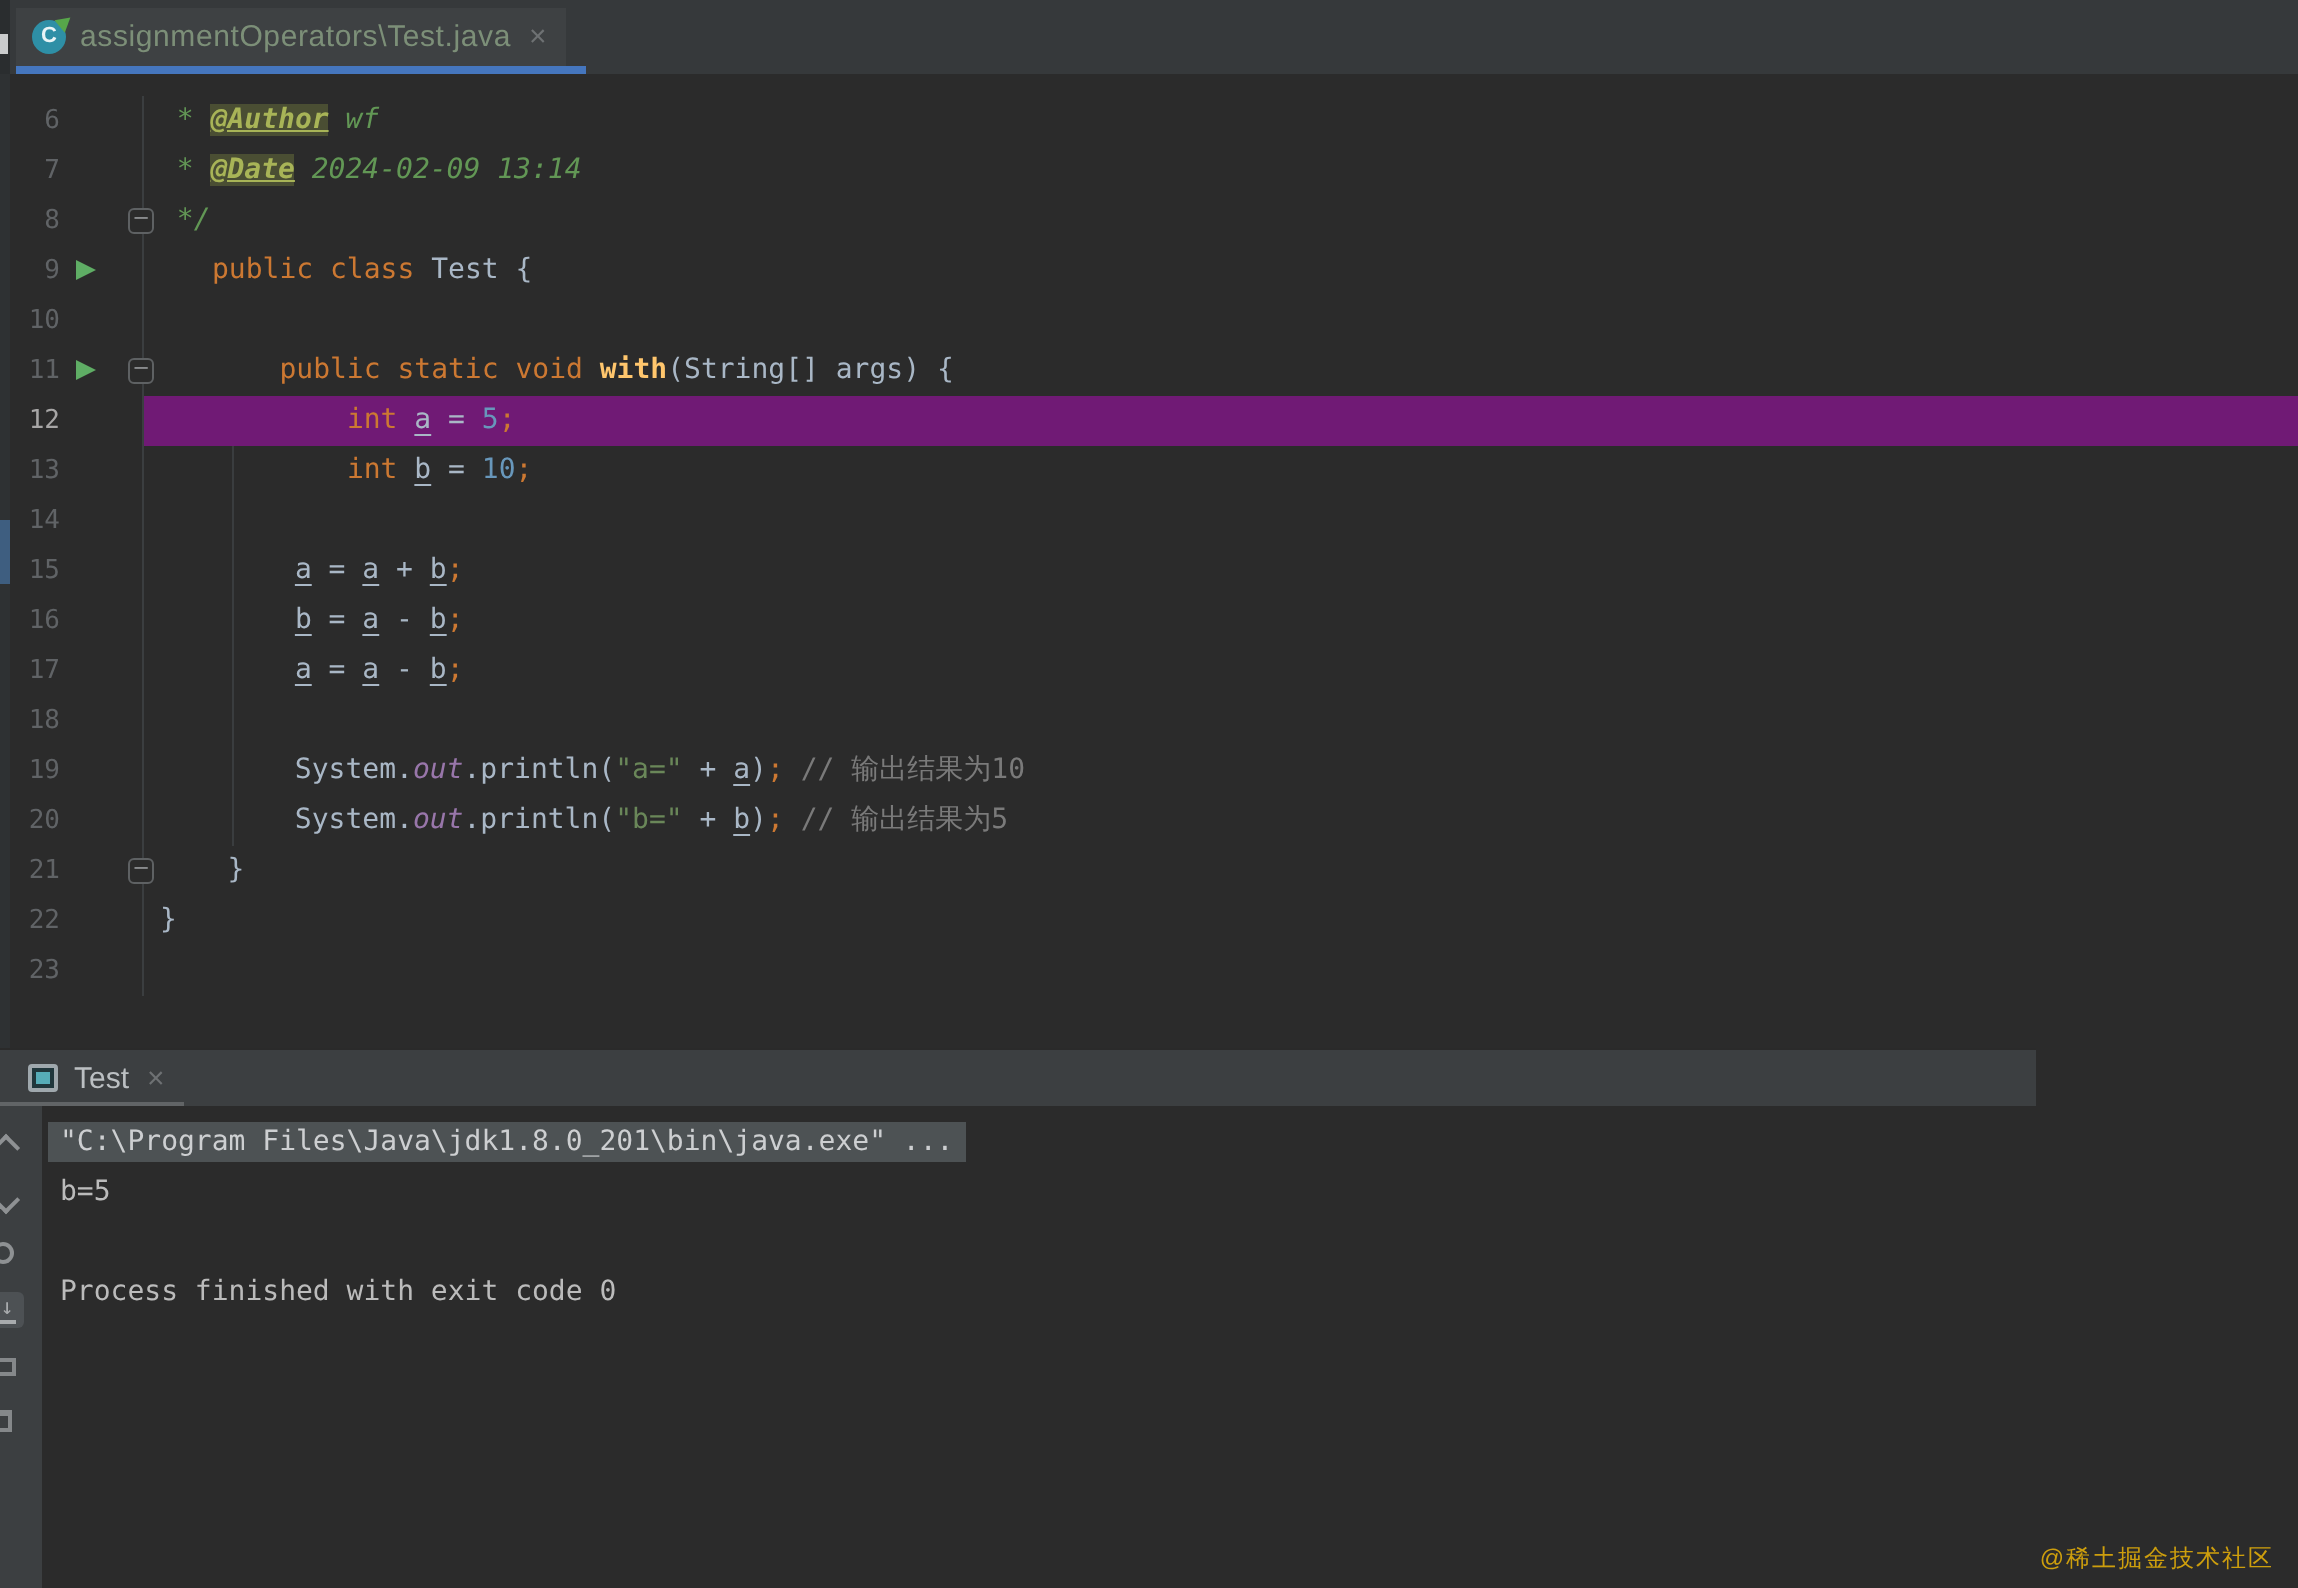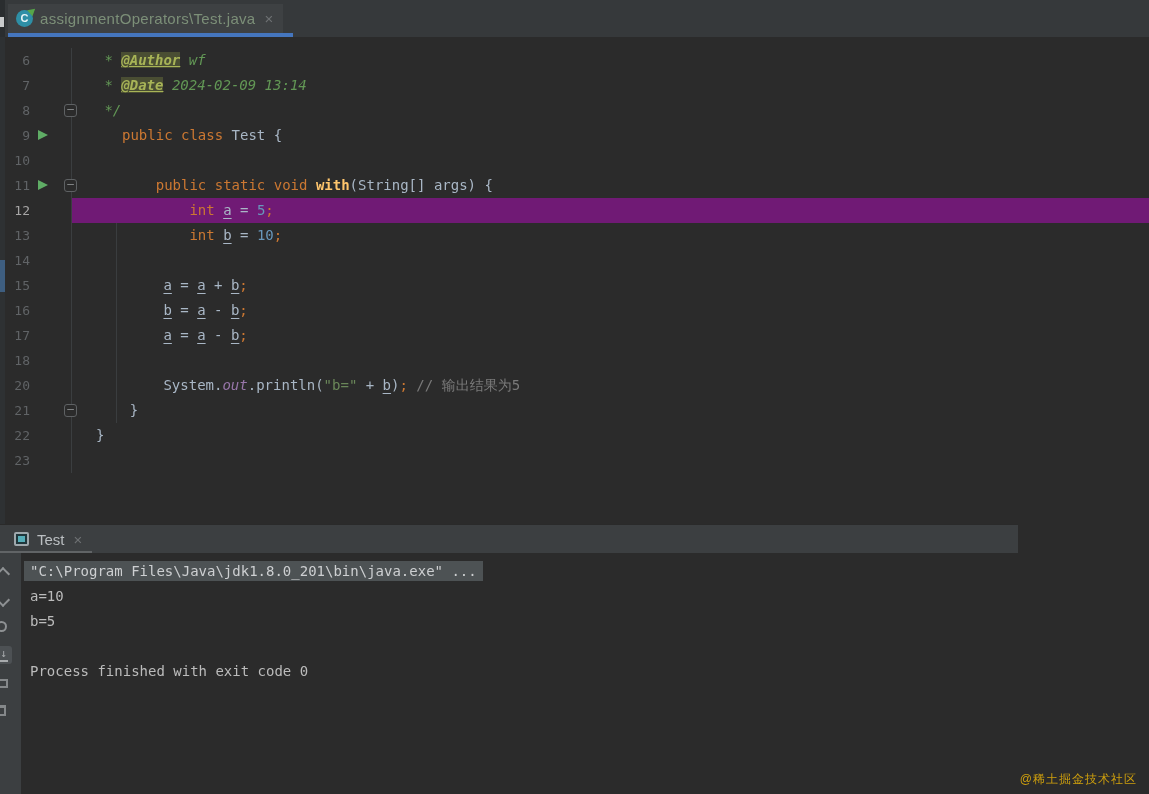--- a/index.html
+++ b/index.html
@@ -31,21 +31,21 @@
   .code-line{position:relative;display:flex;height:25px;}
   .gutter{flex:none;width:71px;position:relative;}
   .line-num{position:absolute;left:0;top:0;width:30px;text-align:right;color:#606366;font-size:13px;line-height:25px;}
   .code-line.current .line-num{color:#A7A6A6;}
   .run-icon{position:absolute;left:38px;top:7px;width:0;height:0;
     border-left:10px solid #5FAD65;border-top:5.5px solid transparent;border-bottom:5.5px solid transparent;}
   .fold-icon{position:absolute;left:64px;top:6px;width:13px;height:13px;z-index:2;background:#2B2B2B;
     border:1px solid #5E6163;border-radius:3px;color:#9DA0A2;font-size:11px;line-height:10px;text-align:center;
     box-sizing:border-box;cursor:pointer;}
   .fold-icon::after{content:"\2013";display:block;margin-top:-1px;}
-  .code-text{flex:1;border-left:1px solid #3B3E40;padding-left:24px;white-space:pre;
+  .code-text{flex:1;border-left:1px solid #3B3E40;padding-left:8px;white-space:pre;
     font-size:14px;line-height:25px;color:#A9B7C6;}
   .code-line.current .code-text{background:#701a75;}
   .tok-doc{color:#629755;font-style:italic;}
   .tok-tag{color:#A8B457;font-style:italic;font-weight:bold;text-decoration:underline;background:#4A4E33;}
   .tok-kw{color:#CC7832;margin-left:26px;}
   .tok-pln{color:#A9B7C6;}
   .tok-var{color:#A9B7C6;text-decoration:underline;text-underline-offset:3px;}
   .tok-num{color:#6897BB;}
   .tok-semi{color:#CC7832;}
   .tok-str{color:#6A8759;}
@@ -186,20 +186,26 @@
         <span class="code-text"><span class="tok-pln">        </span><span class="tok-var">a</span><span class="tok-pln"> = </span><span class="tok-var">a</span><span class="tok-pln"> - </span><span class="tok-var">b</span><span class="tok-semi">;</span></span>
       </div>
       <div class="code-line">
         <span class="gutter">
           <span class="line-num">18</span>
         </span>
         <span class="code-text"></span>
       </div>
       <div class="code-line">
         <span class="gutter">
+          <span class="line-num">19</span>
+        </span>
+        <span class="code-text"><span class="tok-pln">        System.</span><span class="tok-fld">out</span><span class="tok-pln">.println(</span><span class="tok-str">"a="</span><span class="tok-pln"> + </span><span class="tok-var">a</span><span class="tok-pln">)</span><span class="tok-semi">;</span><span class="tok-cmt"> // 输出结果为10</span></span>
+      </div>
+      <div class="code-line">
+        <span class="gutter">
           <span class="line-num">20</span>
         </span>
         <span class="code-text"><span class="tok-pln">        System.</span><span class="tok-fld">out</span><span class="tok-pln">.println(</span><span class="tok-str">"b="</span><span class="tok-pln"> + </span><span class="tok-var">b</span><span class="tok-pln">)</span><span class="tok-semi">;</span><span class="tok-cmt"> // 输出结果为5</span></span>
       </div>
       <div class="code-line">
         <span class="gutter">
           <span class="line-num">21</span>
           <span class="fold-icon fold-up"></span>
         </span>
         <span class="code-text"><span class="tok-pln">    }</span></span>
@@ -234,19 +240,18 @@
   <span class="chev up" style="top:16px;"></span>
   <span class="chev down" style="top:42px;"></span>
   <span class="rerun" style="top:68px;"></span>
   <span class="scrollbox" style="top:93px;">↓</span>
   <span class="printico" style="top:126px;"></span>
   <span class="trashico" style="top:152px;"></span>
 </div>
 
 <div id="console">
   <div id="cmd-row"><span id="cmd-hl">"C:\Program Files\Java\jdk1.8.0_201\bin\java.exe" ...</span></div>
-  <div class="cline">a=10</div>
   <div class="cline">b=5</div>
   <div class="cline"></div>
   <div class="cline">Process finished with exit code 0</div>
 </div>
 
 <div id="watermark">@稀土掘金技术社区</div>
 
 </body></html>

